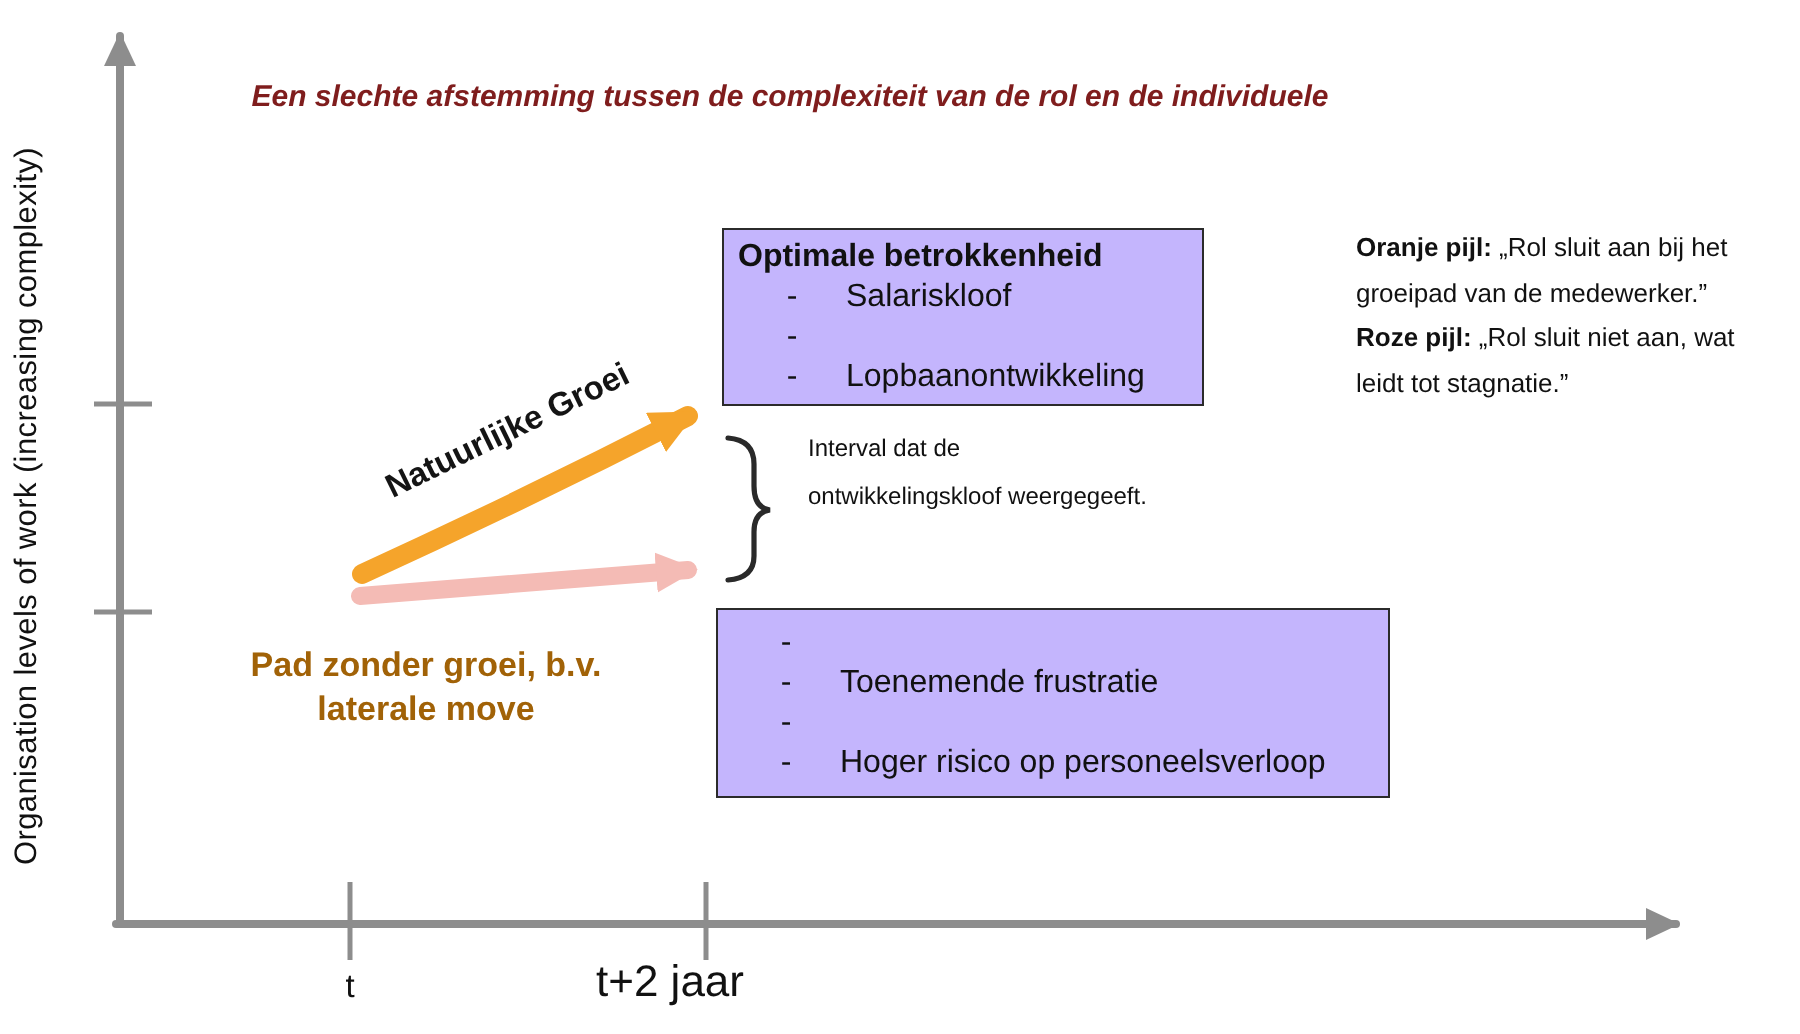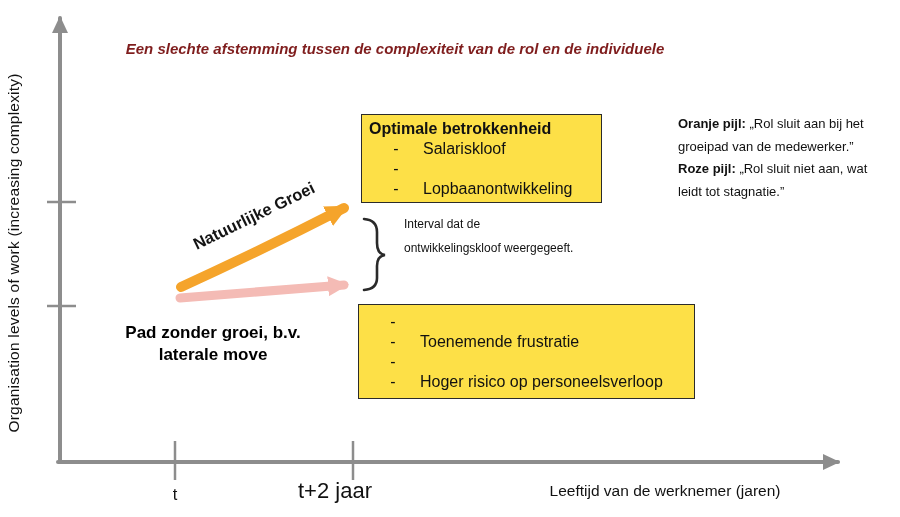--- a/index.html
+++ b/index.html
@@ -18,32 +18,32 @@
   }
   .main-title{
     left:75px;top:36px;width:640px;text-align:center;
     font-weight:bold;font-style:italic;font-size:15px;line-height:25px;color:#7f1d1d;
   }
   .growth-label{
     left:254px;top:216px;transform:translate(-50%,-50%) rotate(-26deg);
     font-weight:bold;font-size:16.5px;white-space:nowrap;color:#141414;
   }
   .box{
-    background:#fde047;border:1.5px solid #2b2b2b;font-size:16px;line-height:20px;
+    background:#c4b5fd;border:1.5px solid #2b2b2b;font-size:16px;line-height:20px;
   }
   .box-optimal{left:361px;top:114px;width:226px;padding:4px 6px 3px 7px;}
   .box-gap{left:358px;top:304px;width:322px;padding:7px 6px 6px 7px;}
   .box-title{font-weight:bold;}
   .li{display:flex;}
   .li .dash{width:54px;text-align:center;flex:none;}
   .li .li-text{flex:1;}
   .brace-note{left:404px;top:212px;font-size:12px;line-height:24px;}
   .lateral-label{
     left:112px;top:322px;width:202px;text-align:center;
-    font-weight:bold;font-size:17px;line-height:22px;color:#000000;
+    font-weight:bold;font-size:17px;line-height:22px;color:#a16207;
   }
   .legend{left:678px;top:113px;width:225px;font-size:13px;line-height:22.5px;}
   .legend p{margin:0;}
   .legend .lg-label{font-weight:bold;}
   .tick-label-t{left:175px;top:494px;font-size:16.5px;}
   .tick-label-t2{left:335px;top:491px;font-size:22px;}
   .x-label{left:665px;top:491px;font-size:15.5px;}
 </style>
 </head>
 <body>
@@ -129,15 +129,14 @@
       <span class="dash">-</span>
     </div>
     <div class="li">
       <span class="dash">-</span>
       <span class="li-text">Hoger risico op personeelsverloop</span>
     </div>
   </div>
 
   <div class="abs center-anchor tick-label-t">t</div>
   <div class="abs center-anchor tick-label-t2 nowrap">t+2 jaar</div>
-  <div class="abs center-anchor x-label nowrap">Leeftijd van de werknemer (jaren)</div>
 
 </div>
 
 </body></html>

